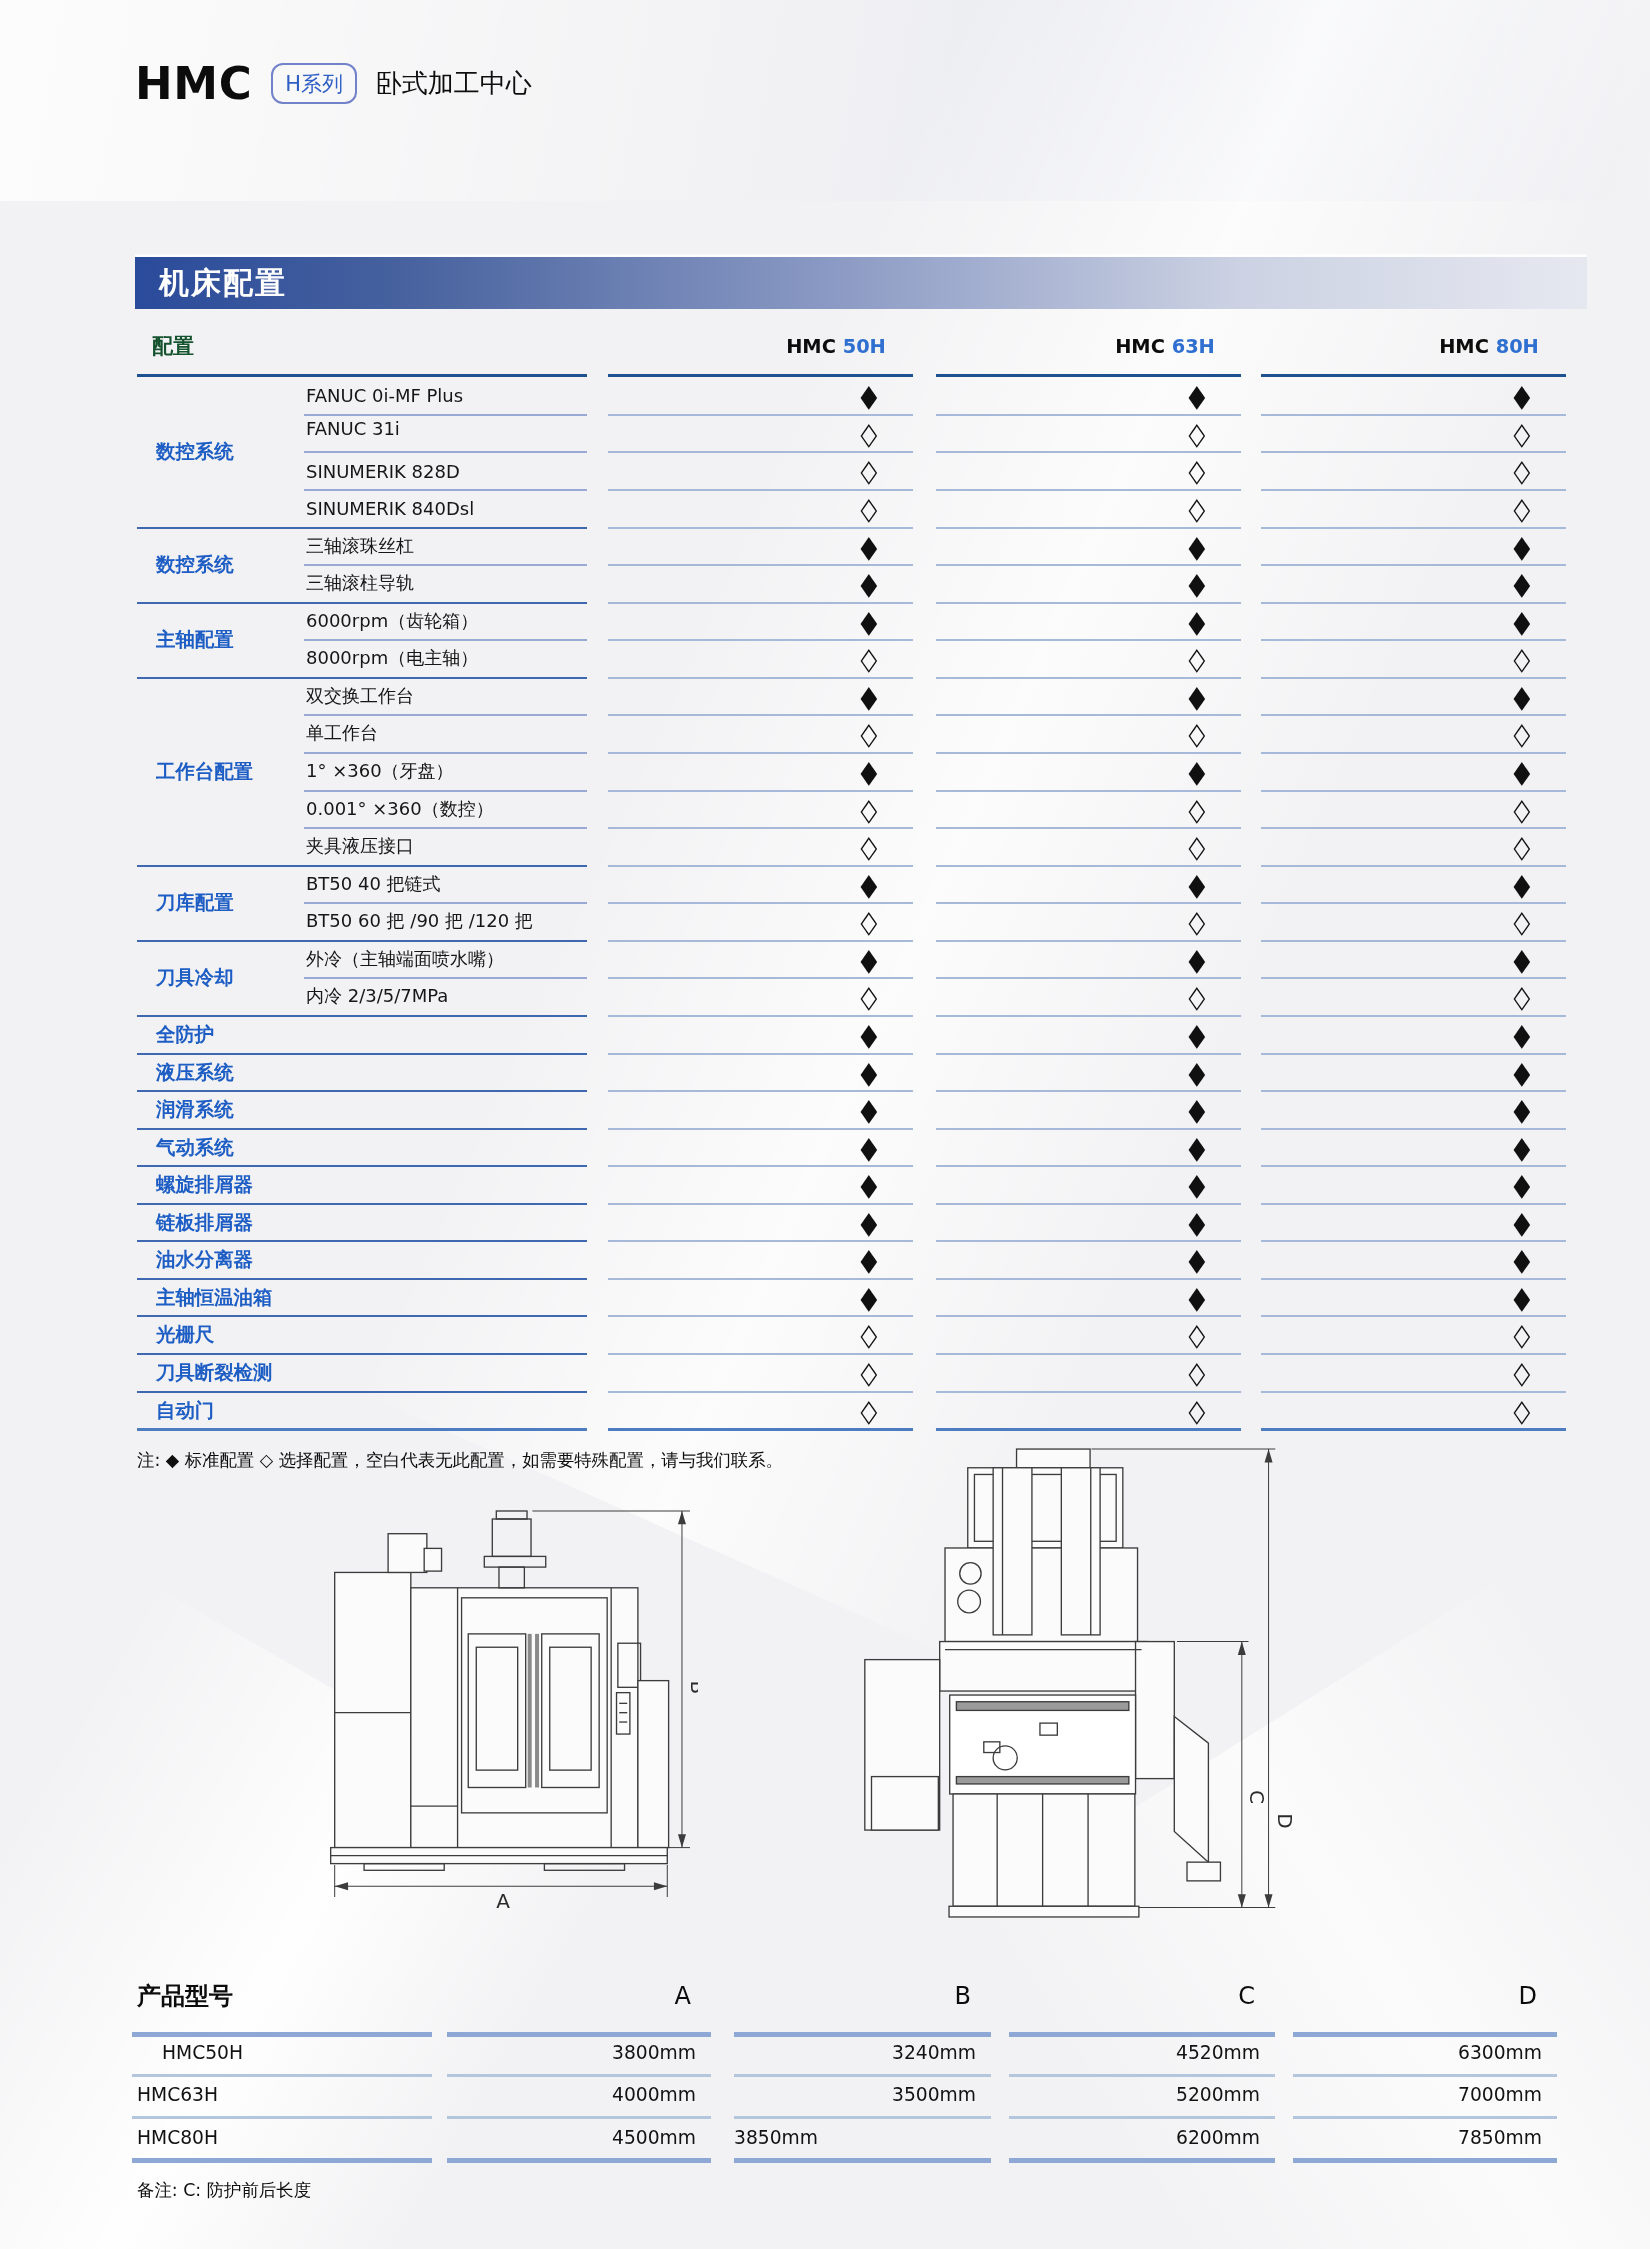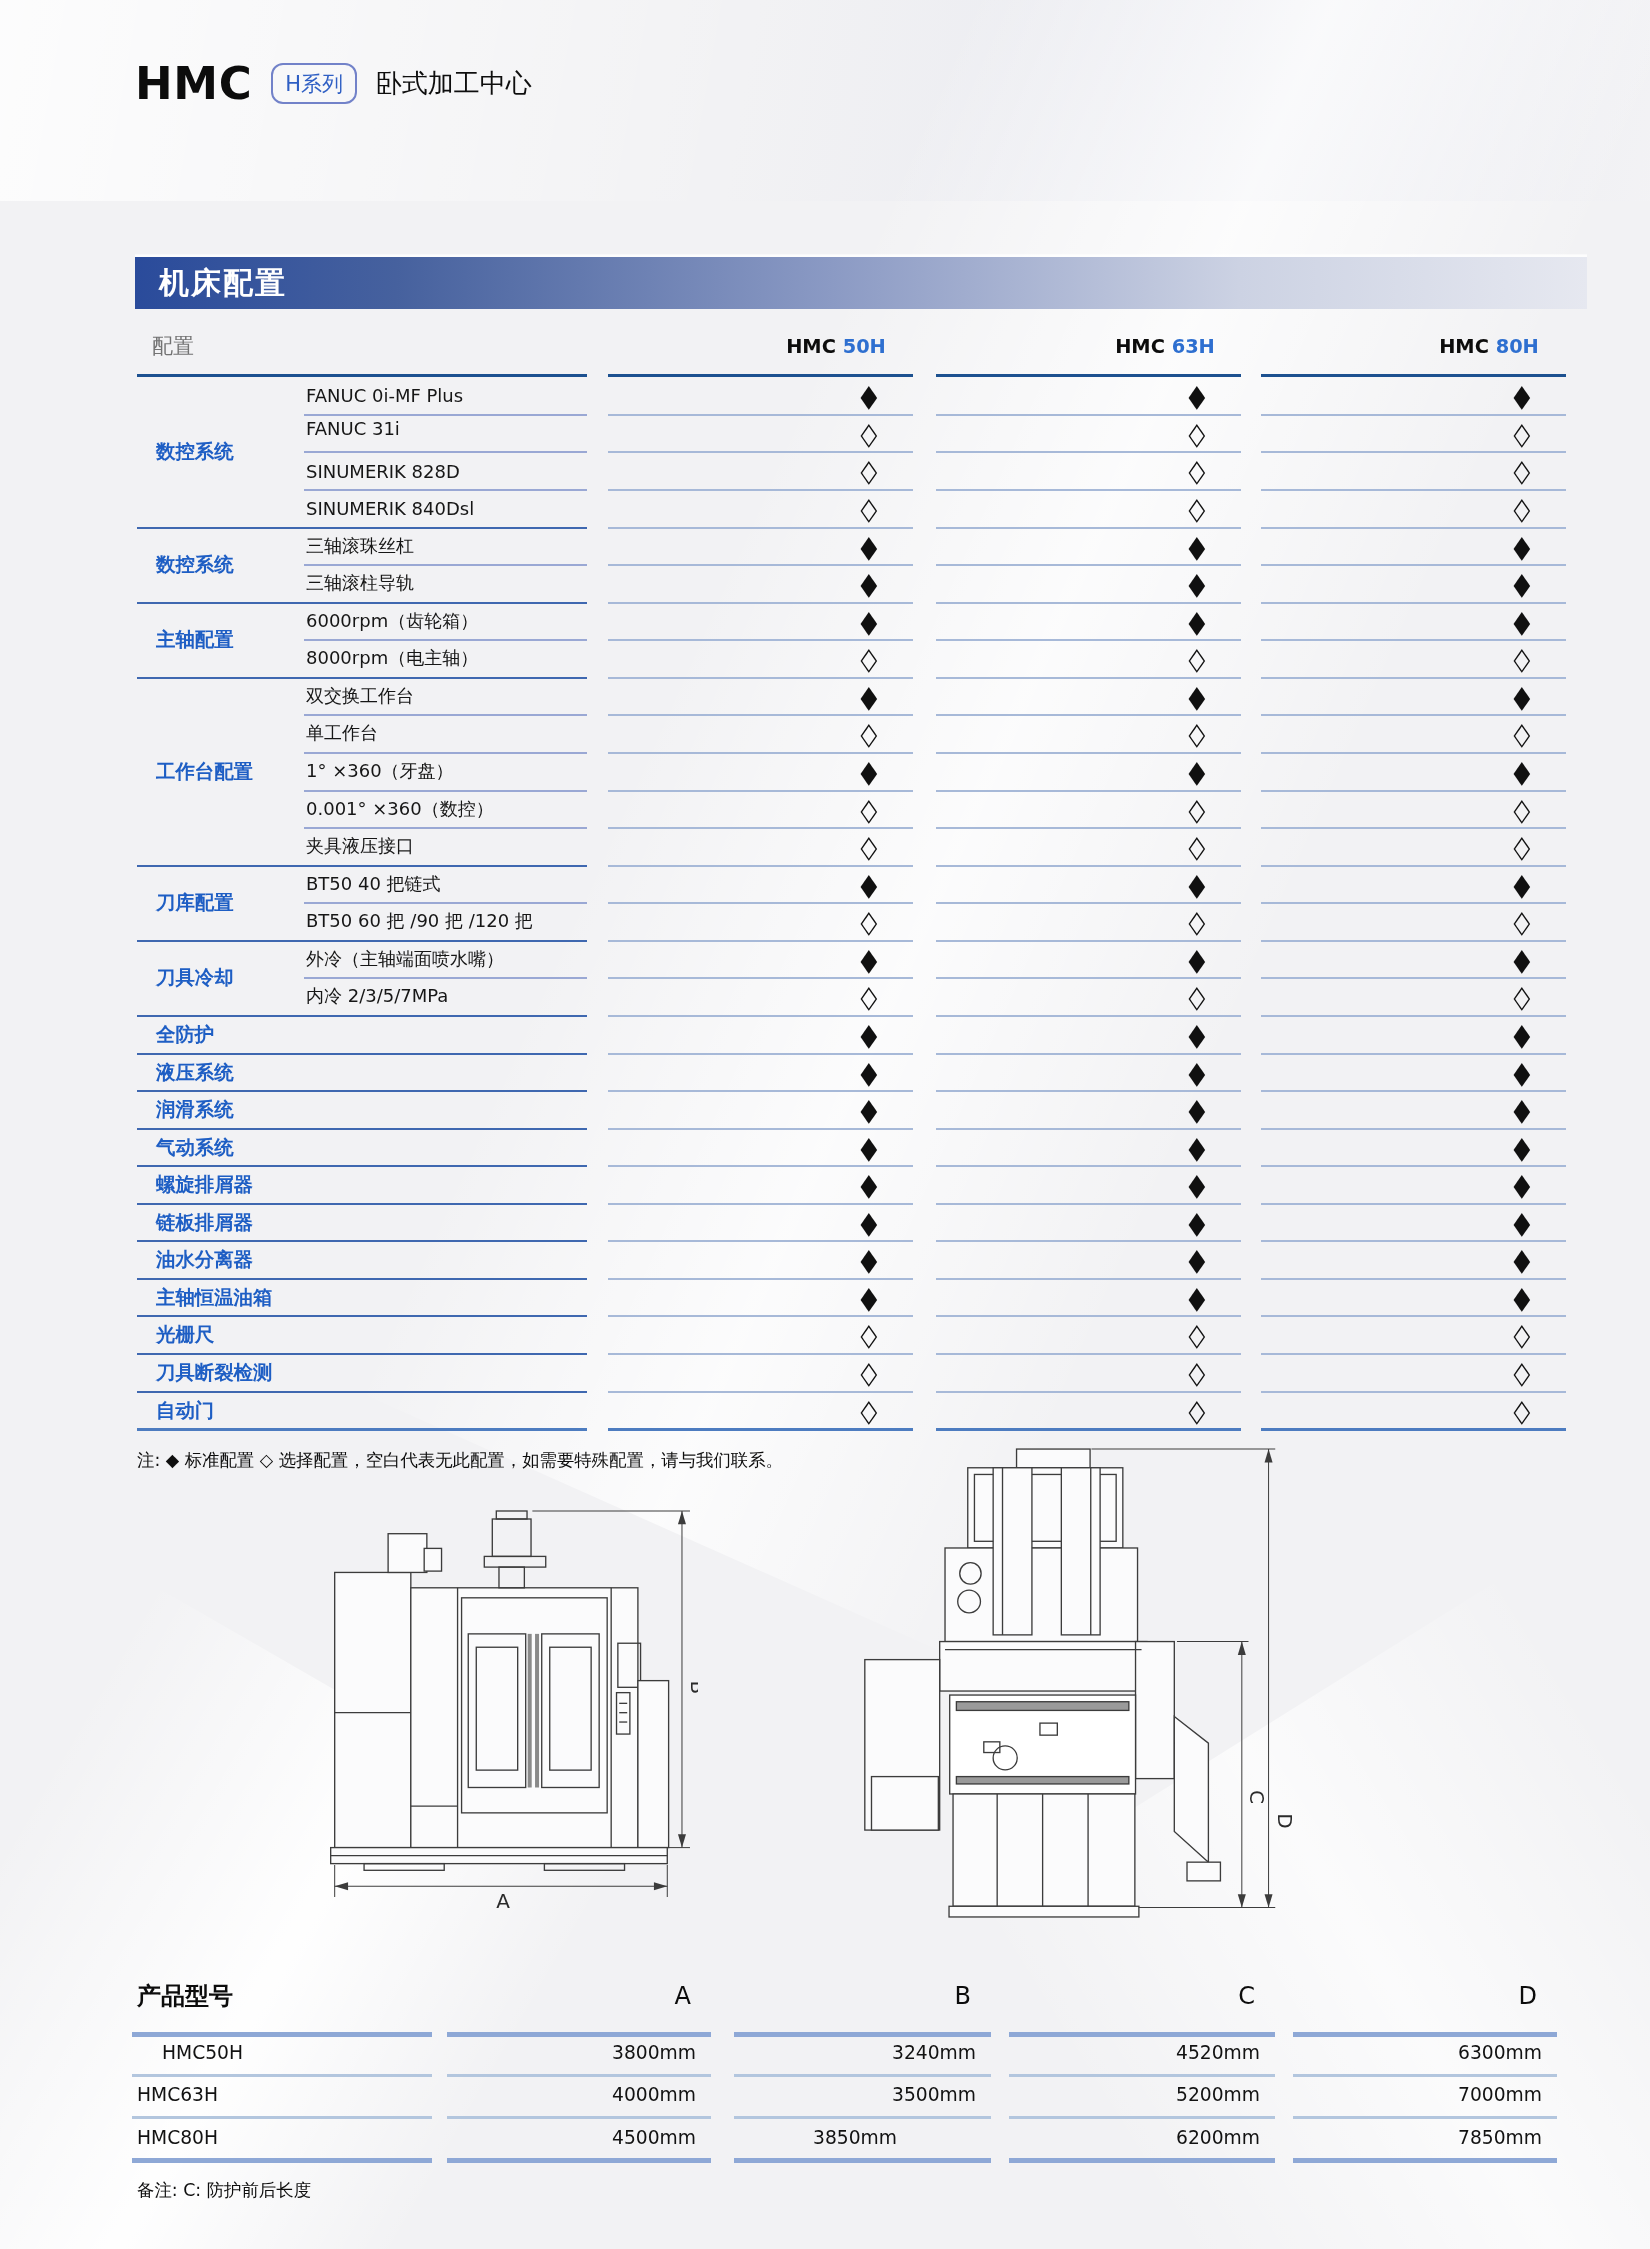--- a/index.html
+++ b/index.html
@@ -22,21 +22,21 @@
   .title-row{left:135px;top:57px;display:flex;align-items:center;gap:18.7px;}
   .brand{font-size:45px;font-weight:bold;letter-spacing:0.7px;color:#0c0c0c;}
   .badge{border:2px solid #7282c9;border-radius:12px;color:#2f5fc4;font-size:21px;padding:4.7px 12px;}
   .subtitle{font-size:26px;color:#0e0e0e;}
 
   .banner{left:135px;top:257px;width:1452px;height:52px;display:flex;align-items:center;
     background:linear-gradient(90deg,#2a4b9b 0%,#46619e 18%,#8b9ac4 48%,#ccd2e3 76%,#e6e8f0 100%);
     box-shadow:0 -2.7px 0 rgba(255,255,255,.8);}
   .banner-text{color:#ffffff;font-size:30px;font-weight:bold;padding-left:24px;letter-spacing:2px;}
 
-  .corner-label{font-size:21px;font-weight:normal;color:#737373;}
+  .corner-label{font-size:21px;font-weight:bold;color:#14532d;}
   .col-header{font-size:19.4px;font-weight:bold;text-align:center;white-space:nowrap;color:#0c0c0c;}
   .col-header .num{color:#2e6fd0;}
   .cat{color:#1e5ec4;font-size:19.4px;font-weight:bold;display:flex;align-items:center;white-space:nowrap;}
   .item{font-size:18px;color:#161616;display:flex;align-items:center;white-space:nowrap;}
   .mark{display:flex;align-items:center;justify-content:center;font-size:31px;color:#101010;}
   .mark>span{transform:scaleX(.70);}
   .rule{position:absolute;}
   .legend{font-size:17.4px;color:#0e0e0e;white-space:nowrap;}
   .dims-head{font-size:24px;color:#0c0c0c;white-space:nowrap;}
   .dims-head.bold{font-weight:bold;}
@@ -605,17 +605,17 @@
     <div class="abs dims-cell" style="left: 734px; top: 2037px; width: 242px; height: 31px; line-height: 31px; text-align: right;">3240mm</div>
     <div class="abs dims-cell" style="left: 1009px; top: 2037px; width: 251px; height: 31px; line-height: 31px; text-align: right;">4520mm</div>
     <div class="abs dims-cell" style="left: 1293px; top: 2037px; width: 249px; height: 31px; line-height: 31px; text-align: right;">6300mm</div>
     <div class="abs dims-cell" style="left: 137px; top: 2079px; height: 31px; line-height: 31px;">HMC63H</div>
     <div class="abs dims-cell" style="left: 447px; top: 2079px; width: 249px; height: 31px; line-height: 31px; text-align: right;">4000mm</div>
     <div class="abs dims-cell" style="left: 734px; top: 2079px; width: 242px; height: 31px; line-height: 31px; text-align: right;">3500mm</div>
     <div class="abs dims-cell" style="left: 1009px; top: 2079px; width: 251px; height: 31px; line-height: 31px; text-align: right;">5200mm</div>
     <div class="abs dims-cell" style="left: 1293px; top: 2079px; width: 249px; height: 31px; line-height: 31px; text-align: right;">7000mm</div>
     <div class="abs dims-cell" style="left: 137px; top: 2122px; height: 31px; line-height: 31px;">HMC80H</div>
     <div class="abs dims-cell" style="left: 447px; top: 2122px; width: 249px; height: 31px; line-height: 31px; text-align: right;">4500mm</div>
-    <div class="abs dims-cell" style="left: 734px; top: 2122px; width: 242px; height: 31px; line-height: 31px; text-align: center;">3850mm</div>
+    <div class="abs dims-cell" style="left: 734px; top: 2122px; width: 242px; height: 31px; line-height: 31px; text-align: left;">3850mm</div>
     <div class="abs dims-cell" style="left: 1009px; top: 2122px; width: 251px; height: 31px; line-height: 31px; text-align: right;">6200mm</div>
     <div class="abs dims-cell" style="left: 1293px; top: 2122px; width: 249px; height: 31px; line-height: 31px; text-align: right;">7850mm</div>
   </div>
 
 
 </body></html>

